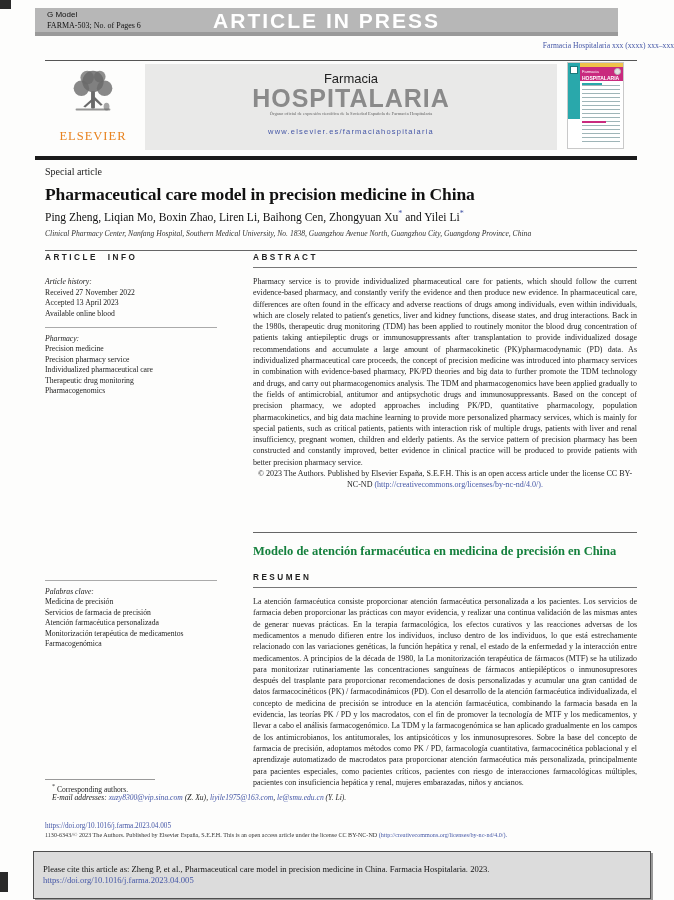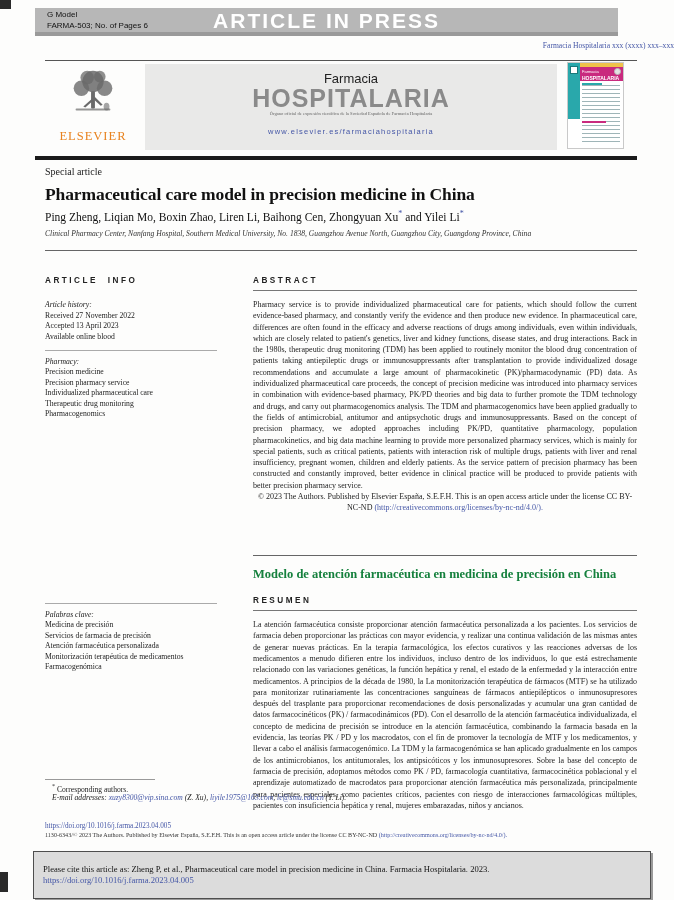--- a/index.html
+++ b/index.html
@@ -10,21 +10,21 @@
     font-family:"Liberation Serif", serif; color:#1c1c1c;
     -webkit-font-smoothing:antialiased;
   }
   .corner-artifact-tl { position:absolute; left:0; top:0; width:11px; height:9px; background:#2a2a2a; }
   .corner-artifact-bl { position:absolute; left:0; top:872px; width:8px; height:20px; background:#2a2a2a; }
 
   
   .press-banner { position:absolute; left:35px; top:8px; width:583px; height:28px; background:#b7b7b7; }
   .press-banner .dark-strip { position:absolute; left:0; bottom:0; width:100%; height:4px; background:#9a9a9a; }
   .gmodel { position:absolute; left:12px; top:2px; font-family:"Liberation Sans",sans-serif; font-size:8px; color:#111; line-height:10px; }
-  .model-ref { position:absolute; left:12px; top:13px; font-family:Liberation Sans, sans-serif; font-size:8px; color:#111; }
+  .model-ref { position:absolute; left:12px; top:13px; font-family:Liberation Serif, serif; font-size:8px; color:#111; }
   .press-stamp { position:absolute; left:0; top:1px; width:100%; text-align:center;
     font-family:"Liberation Sans",sans-serif; font-weight:bold; font-size:21px; letter-spacing:2px; color:#fff; }
 
   .journal-cite-line { position:absolute; top:41px; left:0; width:100%; text-align:right;
     font-size:7.6px; color:#4456a6; }
 
   
   .rule-thin-top { position:absolute; left:45px; top:60px; width:592px; height:1px; background:#555; }
   .masthead { position:absolute; left:45px; top:64px; width:592px; height:88px; }
   .elsevier-block { position:absolute; left:2px; top:2px; width:92px; text-align:center; }
@@ -54,21 +54,21 @@
   .titleblock { position:absolute; left:45px; top:166px; width:592px; }
   .article-type { font-size:10px; color:#222; }
   .article-title { font-size:17.5px; font-weight:600; color:#111; margin-top:7px; letter-spacing:-0.1px; }
   .authors { font-size:11.5px; font-weight:400; color:#111; margin-top:4px; }
   .authors .star { color:#3f51a5; font-size:8px; vertical-align:super; }
   .affiliation { font-size:7.6px; font-style:italic; color:#333; margin-top:6px; }
 
   .rule-above-cols { position:absolute; left:45px; top:250px; width:592px; height:1px; background:#666; }
 
   
-  .cols { position:absolute; left:45px; top:276px; width:592px; display:grid; grid-template-columns:172px 1fr; column-gap:12px;gap:36px; }
+  .cols { position:absolute; left:45px; top:253px; width:592px; display:grid; grid-template-columns:172px 1fr; column-gap:12px;gap:36px; }
   .sec-heading { font-family:"Liberation Sans",sans-serif; font-size:8.2px; font-weight:bold; letter-spacing:2.5px; word-spacing:5px; color:#222; }
   .info-col { font-size:7.7px; line-height:10.4px; color:#222; }
   .info-label { font-style:italic; }
   .info-history { margin-top:14px; }
   .info-rule { width:100%; height:1px; background:#aaa; margin:8px 0 6px 0; }
   .kw-list div { line-height:10.4px; }
 
   .abs-col { font-size:8px; }
   .abs-rule { width:100%; height:1px; background:#777; margin-top:5px; margin-bottom:8px; }
   .abs-body { text-align:justify; line-height:11.3px; color:#1d1d1d; }

